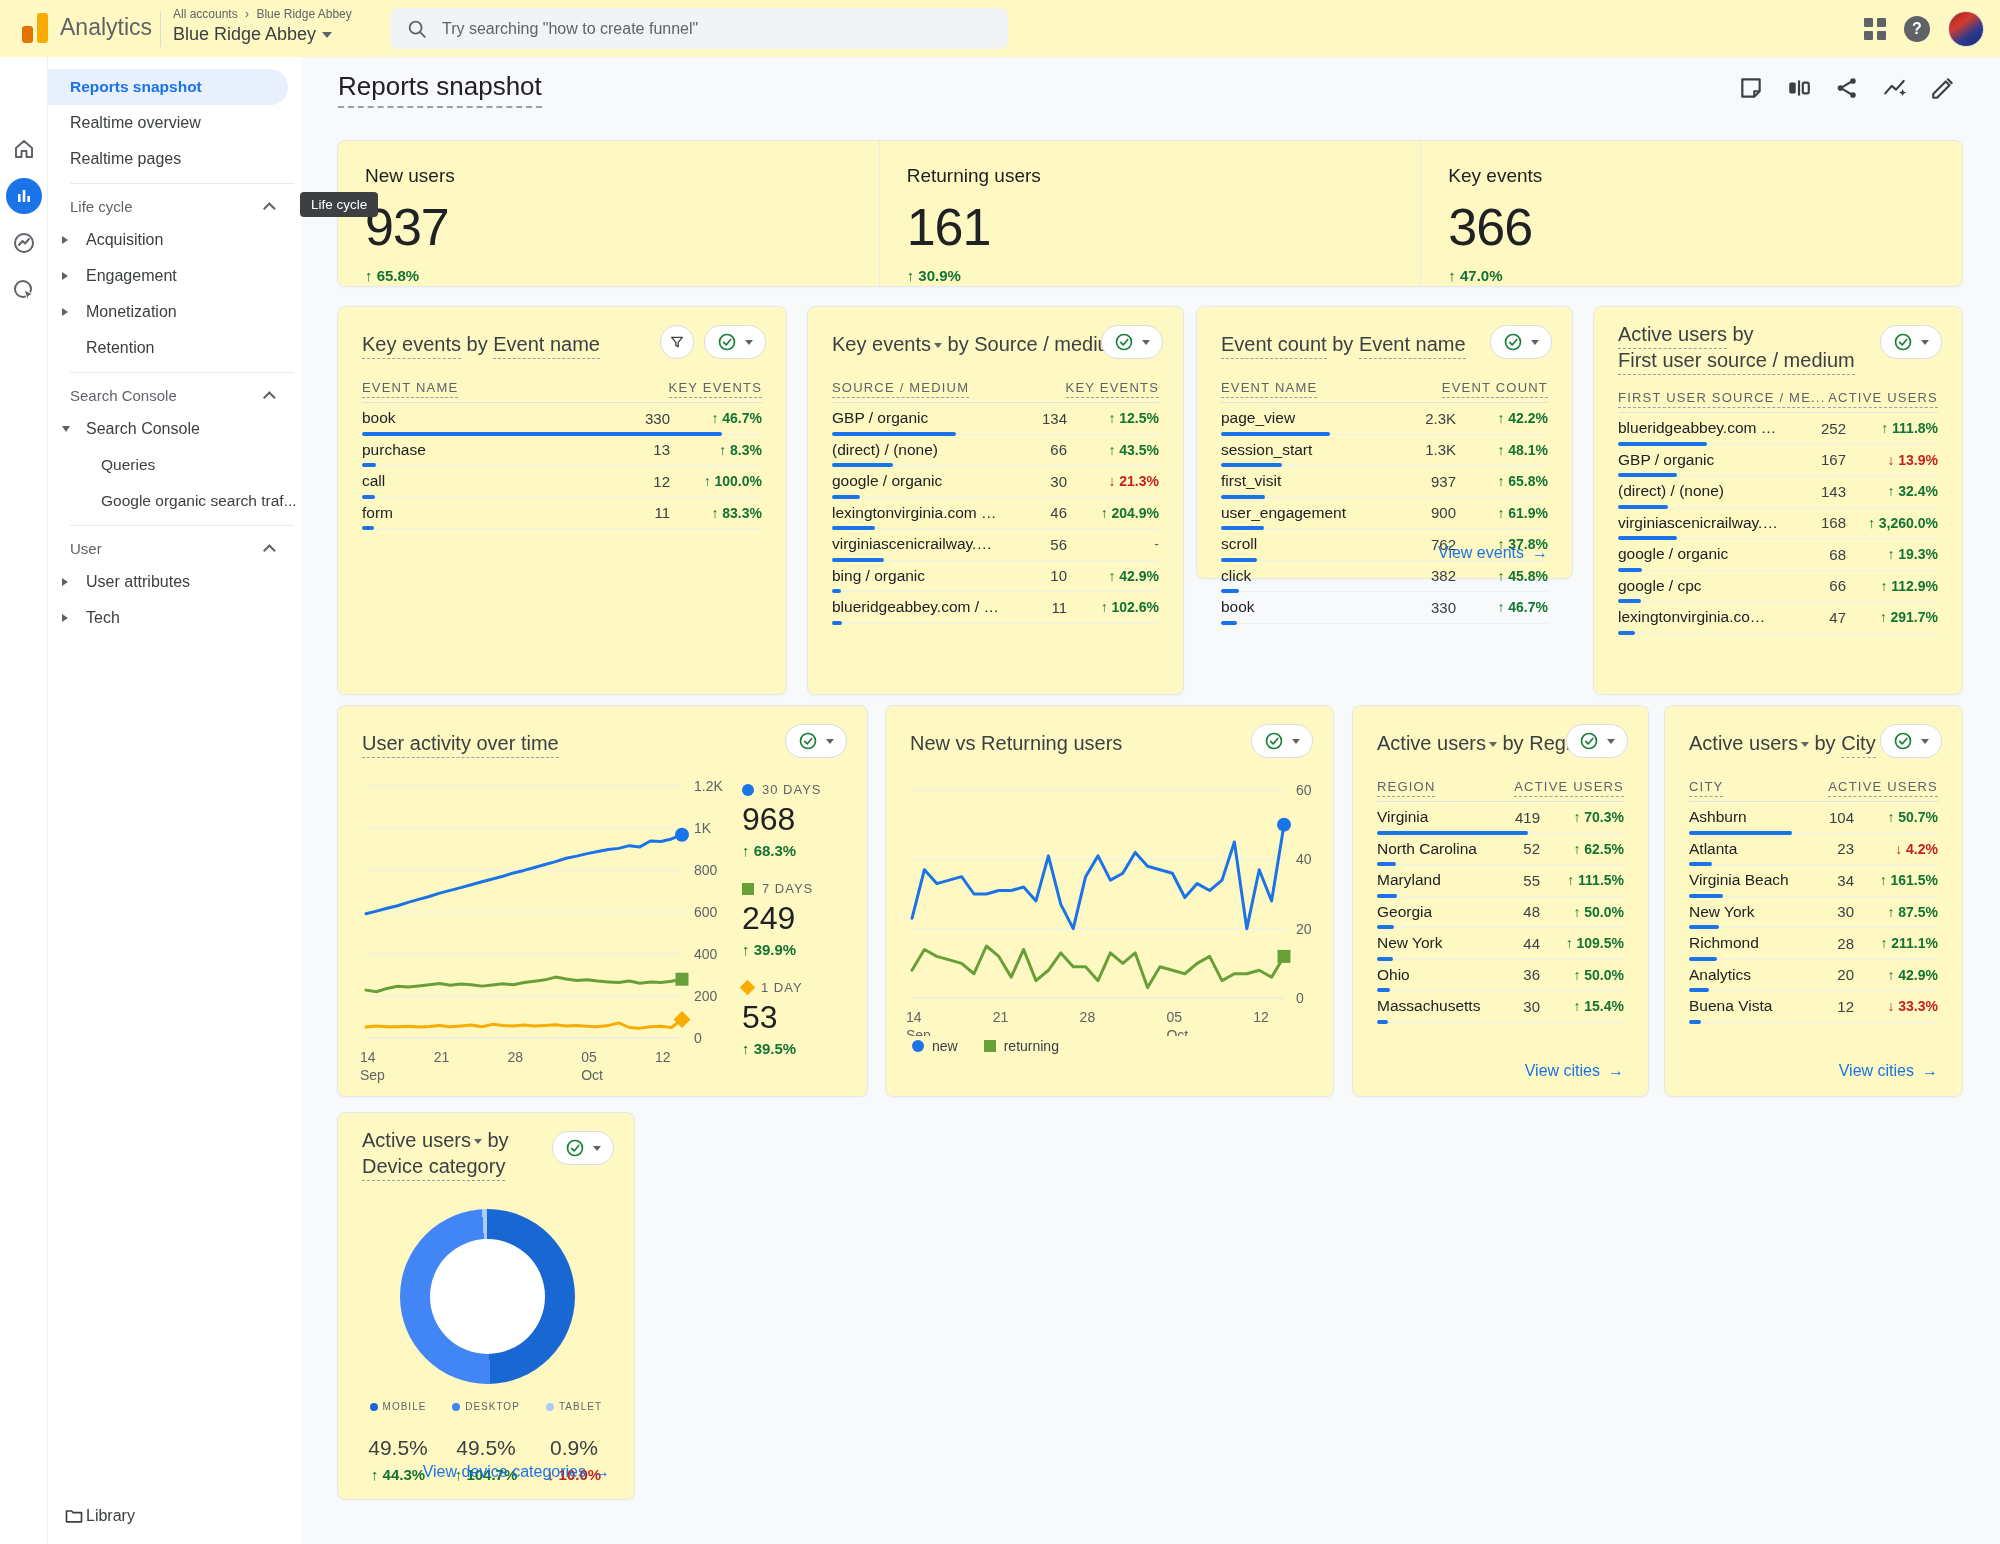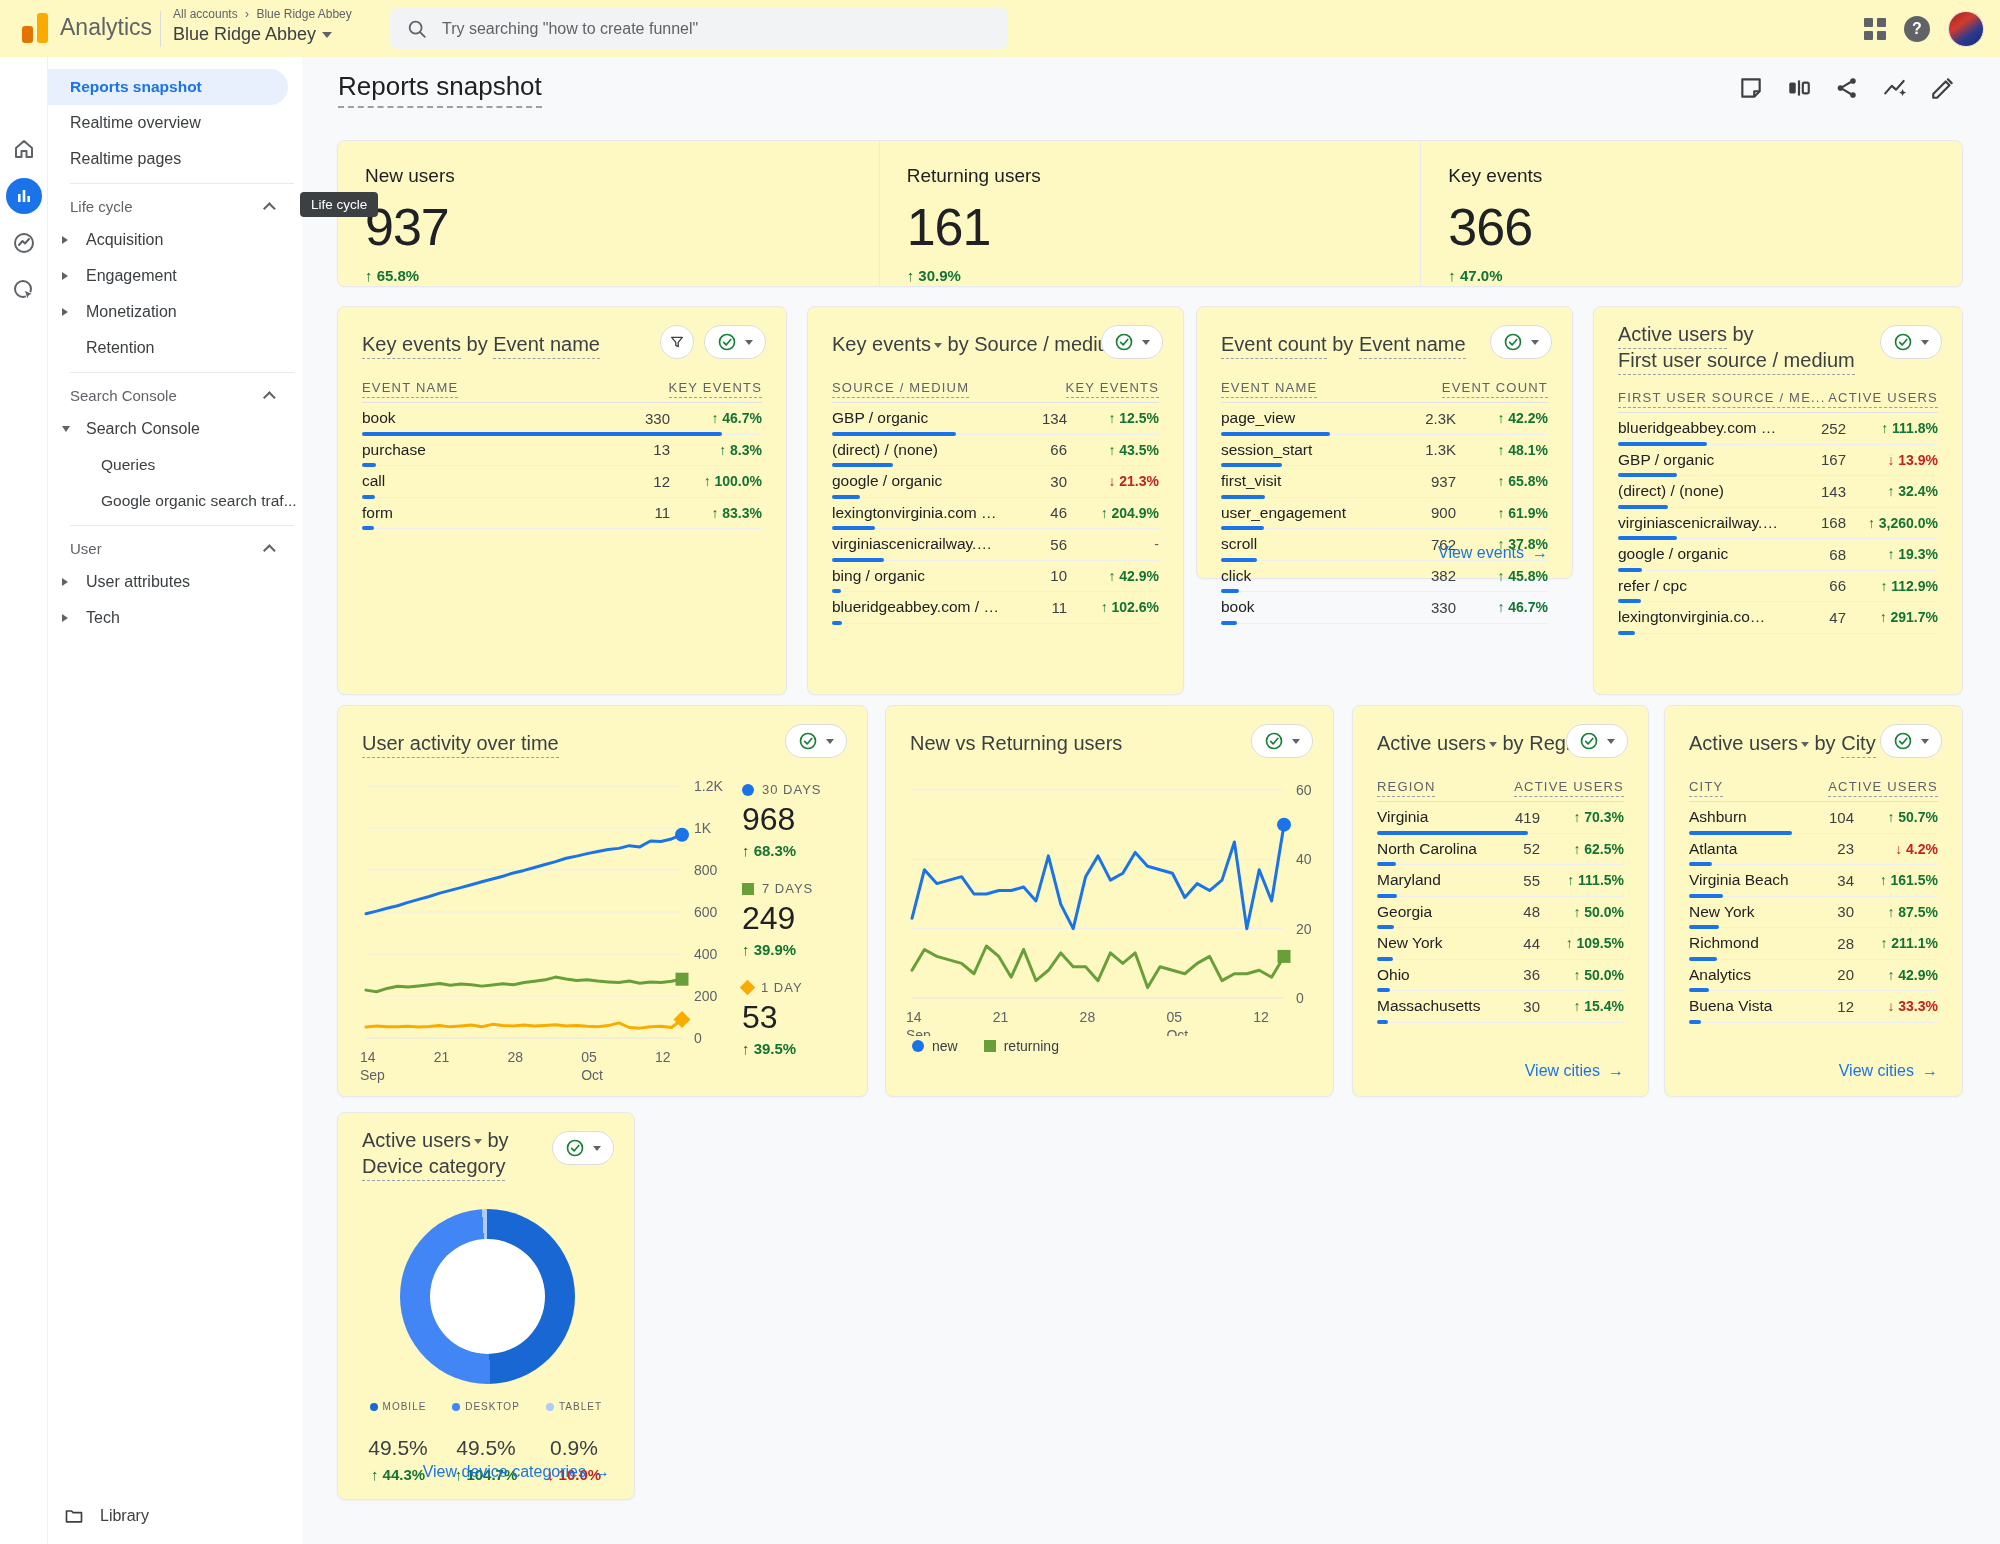--- a/index.html
+++ b/index.html
@@ -51,21 +51,21 @@
   .sb-arrow .abox { width:24px; display:flex; align-items:center; }
   .tri-r { width:0; height:0; border-left:6px solid #5f6368; border-top:4.5px solid transparent; border-bottom:4.5px solid transparent; }
   .tri-d { width:0; height:0; border-top:6px solid #5f6368; border-left:4.5px solid transparent; border-right:4.5px solid transparent; }
   .sb-active { background:#e8f0fe; border-radius:0 18px 18px 0; width:240px; }
   .sb-active .lbl { color:#1a73e8; font-weight:bold; font-size:15.5px; }
   .sb-section { height:32px; display:flex; align-items:center; padding-left:22px; padding-right:26px;
     font-size:15px; color:#5f6368; justify-content:space-between; }
   .chev-up { width:9px; height:9px; border-left:2px solid #5f6368; border-top:2px solid #5f6368;
     transform:rotate(45deg) translateY(3px); }
   .sb-div { border-top:1px solid #e8eaed; margin:6px 8px 6px 22px; }
-  #library { position:absolute; left:16px; bottom:18px; display:flex; align-items:center; gap:16px;
+  #library { position:absolute; left:16px; bottom:18px; display:flex; align-items:center; gap:2px;
     font-size:16px; color:#3c4043; cursor:pointer; }
 
   
   #lc-tooltip { position:absolute; left:300px; top:192px; background:#3c4043; color:#fff; font-size:13.5px;
     padding:5px 11px; border-radius:4px; z-index:9; }
 
   
   #content { position:absolute; left:302px; top:57px; right:0; bottom:0; background:#f8f9fa; }
   #page-title { position:absolute; left:36px; top:14px; font-size:26px; color:#202124; }
   #page-title .dashed { border-bottom:2px dashed #9aa0a6; padding-bottom:5px; }
@@ -566,21 +566,21 @@
           <span class="t-delta delta up">↑ 3,260.0%</span>
           <span class="t-bar" style="width:18.4%"></span>
         </div>
         <div class="t-row">
           <span class="t-name">google / organic</span>
           <span class="t-val">68</span>
           <span class="t-delta delta up">↑ 19.3%</span>
           <span class="t-bar" style="width:7.5%"></span>
         </div>
         <div class="t-row">
-          <span class="t-name">refer / cpc</span>
+          <span class="t-name">google / cpc</span>
           <span class="t-val">66</span>
           <span class="t-delta delta up">↑ 112.9%</span>
           <span class="t-bar" style="width:7.2%"></span>
         </div>
         <div class="t-row">
           <span class="t-name">lexingtonvirginia.com / refer...</span>
           <span class="t-val">47</span>
           <span class="t-delta delta up">↑ 291.7%</span>
           <span class="t-bar" style="width:5.2%"></span>
         </div>

